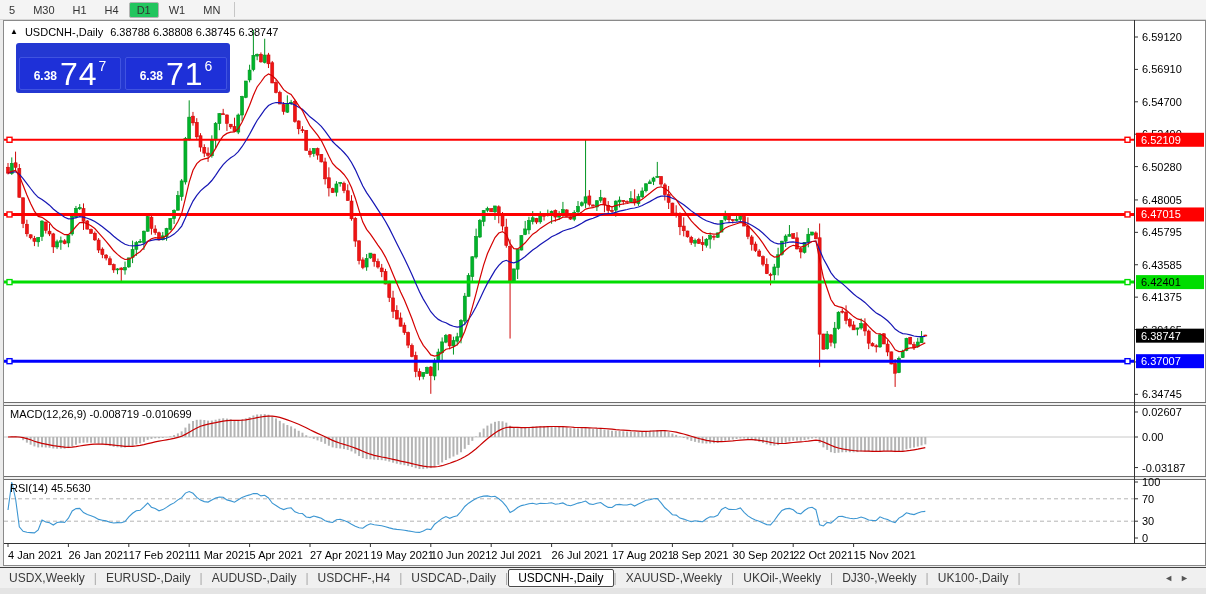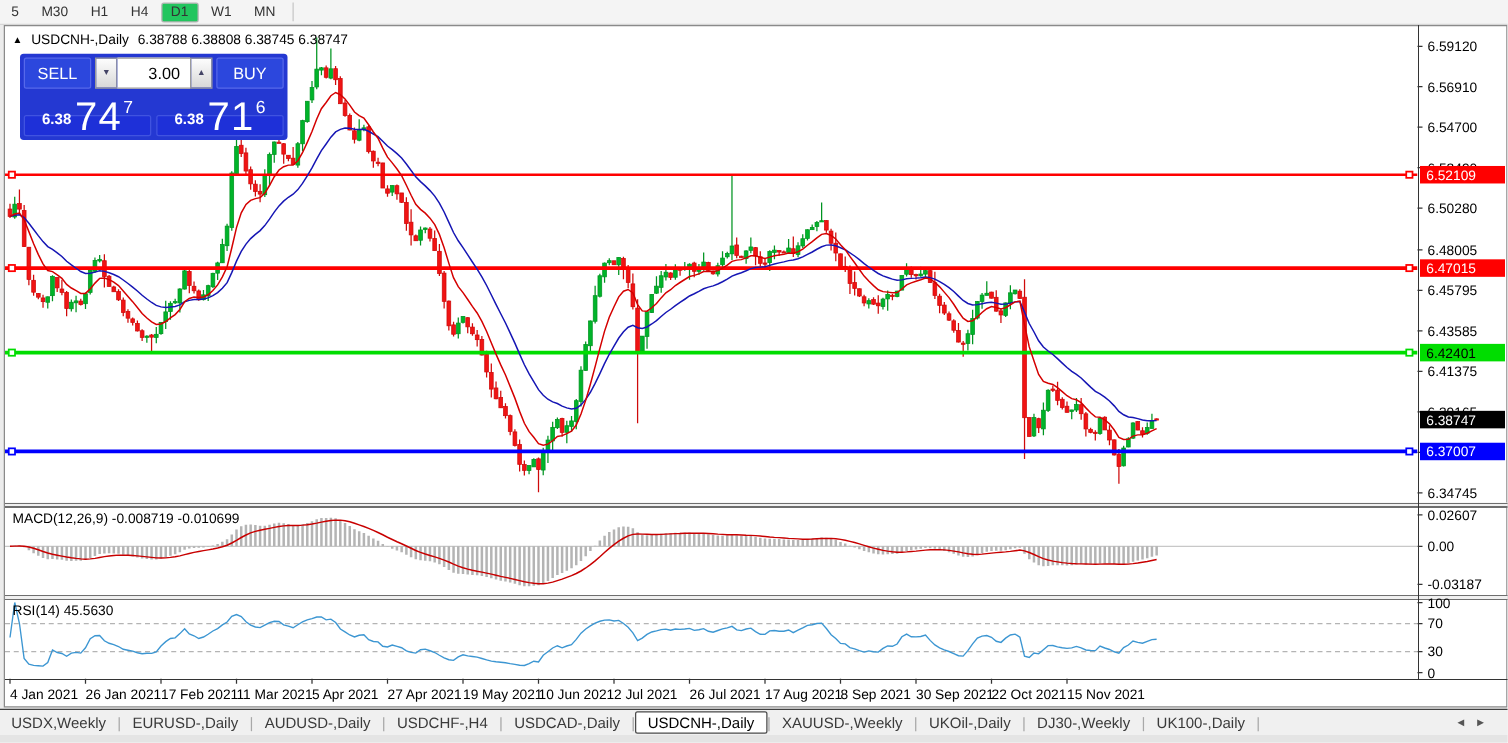--- a/index.html
+++ b/index.html
@@ -22,21 +22,21 @@
          border-radius:3px;padding:3px;box-sizing:border-box}
   .trow1{display:flex;height:25px}
   .tbtn{width:52px;background:#2c47dd;border:1px solid #5668ea;color:#fff;font-size:13px;
         display:flex;align-items:center;justify-content:center;border-radius:2px}
   .spin{flex:1;display:flex;margin:0 3px}
   .spbtn{width:16px;background:linear-gradient(#fdfdfd,#d8d8d8);border:1px solid #9a9a9a;
          color:#446;font-size:7px;display:flex;align-items:center;justify-content:center}
   .spfield{flex:1;background:#fff;border-top:1px solid #9a9a9a;border-bottom:1px solid #9a9a9a;
            font-size:13px;color:#000;display:flex;align-items:center;justify-content:flex-end;
            padding-right:8px}
-  .trow2{display:flex;gap:4px;margin-top:21px;height:17px}
+  .trow2{display:flex;gap:4px;margin-top:11px;height:33px}
   .pbox{flex:1;background:#1e30d8;border:1px solid #4053e0;color:#fff;display:flex;
         align-items:flex-end;justify-content:center;padding:1px 2px 2px;border-radius:2px}
   .psmall{font-size:12px;font-weight:bold;margin:0 3px 4px 0}
   .pbig{font-size:32px;line-height:26px;letter-spacing:1px}
   .psup{font-size:14px;margin:0 0 13px 1px}
   
   .tabbar{position:absolute;left:0;top:567px;width:1206px;height:21px;background:#f0f0f0;
           border-top:1px solid #404040;display:flex;align-items:center;z-index:3;
           font-size:12px;color:#3a3a3a;box-sizing:border-box}
   .tab{padding:1px 9px;white-space:nowrap;cursor:default}
@@ -918,29 +918,20 @@
     <text x="10" y="492">RSI(14) 45.5630</text>
   </svg>
 
 <div class="chart-header">
   <span class="tri">▲</span>
   <span>USDCNH-,Daily</span>
   <span>6.38788 6.38808 6.38745 6.38747</span>
 </div>
 
 <div class="trade">
-  <div class="trow1">
-    <div class="tbtn">SELL</div>
-    <div class="spin">
-      <div class="spbtn">▼</div>
-      <div class="spfield">3.00</div>
-      <div class="spbtn">▲</div>
-    </div>
-    <div class="tbtn">BUY</div>
-  </div>
   <div class="trow2">
     <div class="pbox">
       <span class="psmall">6.38</span>
       <span class="pbig">74</span>
       <span class="psup">7</span>
     </div>
     <div class="pbox">
       <span class="psmall">6.38</span>
       <span class="pbig">71</span>
       <span class="psup">6</span>
@@ -956,21 +947,21 @@
     <span class="tab">AUDUSD-,Daily</span>
     <span class="tabsep">|</span>
     <span class="tab">USDCHF-,H4</span>
     <span class="tabsep">|</span>
     <span class="tab">USDCAD-,Daily</span>
     <span class="tabsep">|</span>
     <span class="tab active">USDCNH-,Daily</span>
     <span class="tabsep">|</span>
     <span class="tab">XAUUSD-,Weekly</span>
     <span class="tabsep">|</span>
-    <span class="tab">UKOil-,Daily</span>
+    <span class="tab">UKOil-,Weekly</span>
     <span class="tabsep">|</span>
     <span class="tab">DJ30-,Weekly</span>
     <span class="tabsep">|</span>
     <span class="tab">UK100-,Daily</span>
     <span class="tabsep">|</span>
     <span class="tabarrows">◄►</span>
   </div>
 <div class="bottomstrip"></div>
 
 </body></html>

